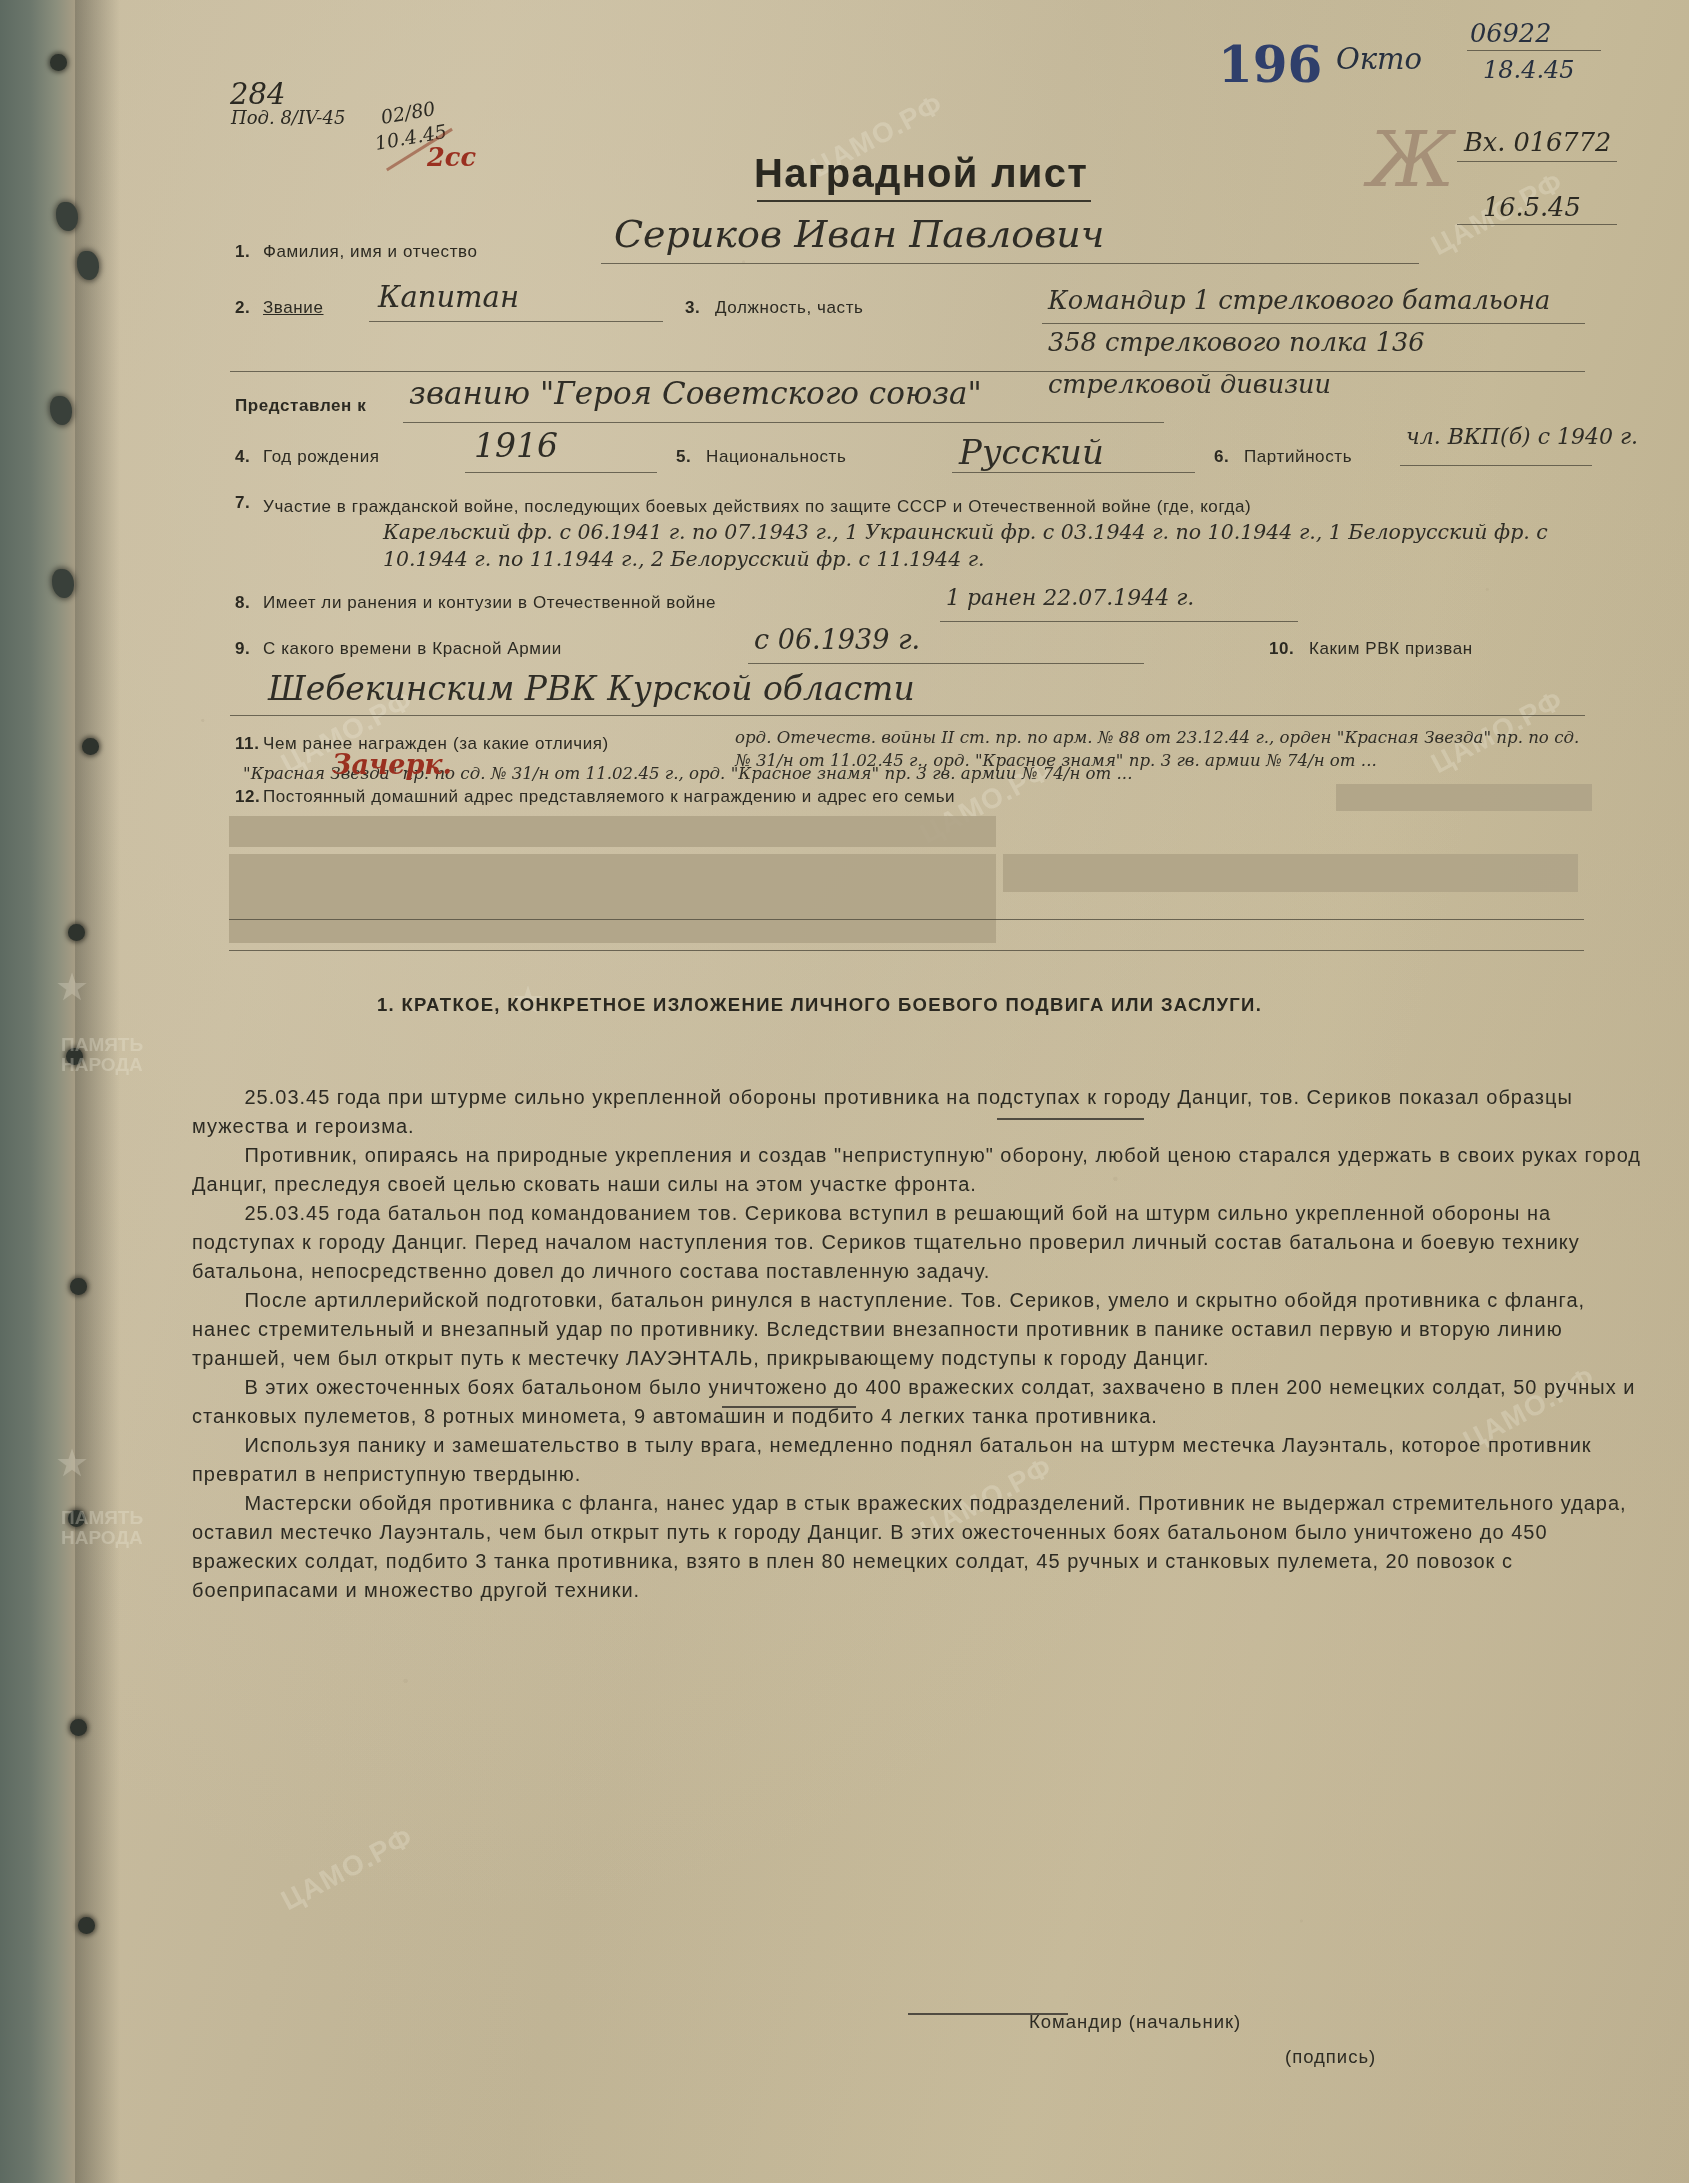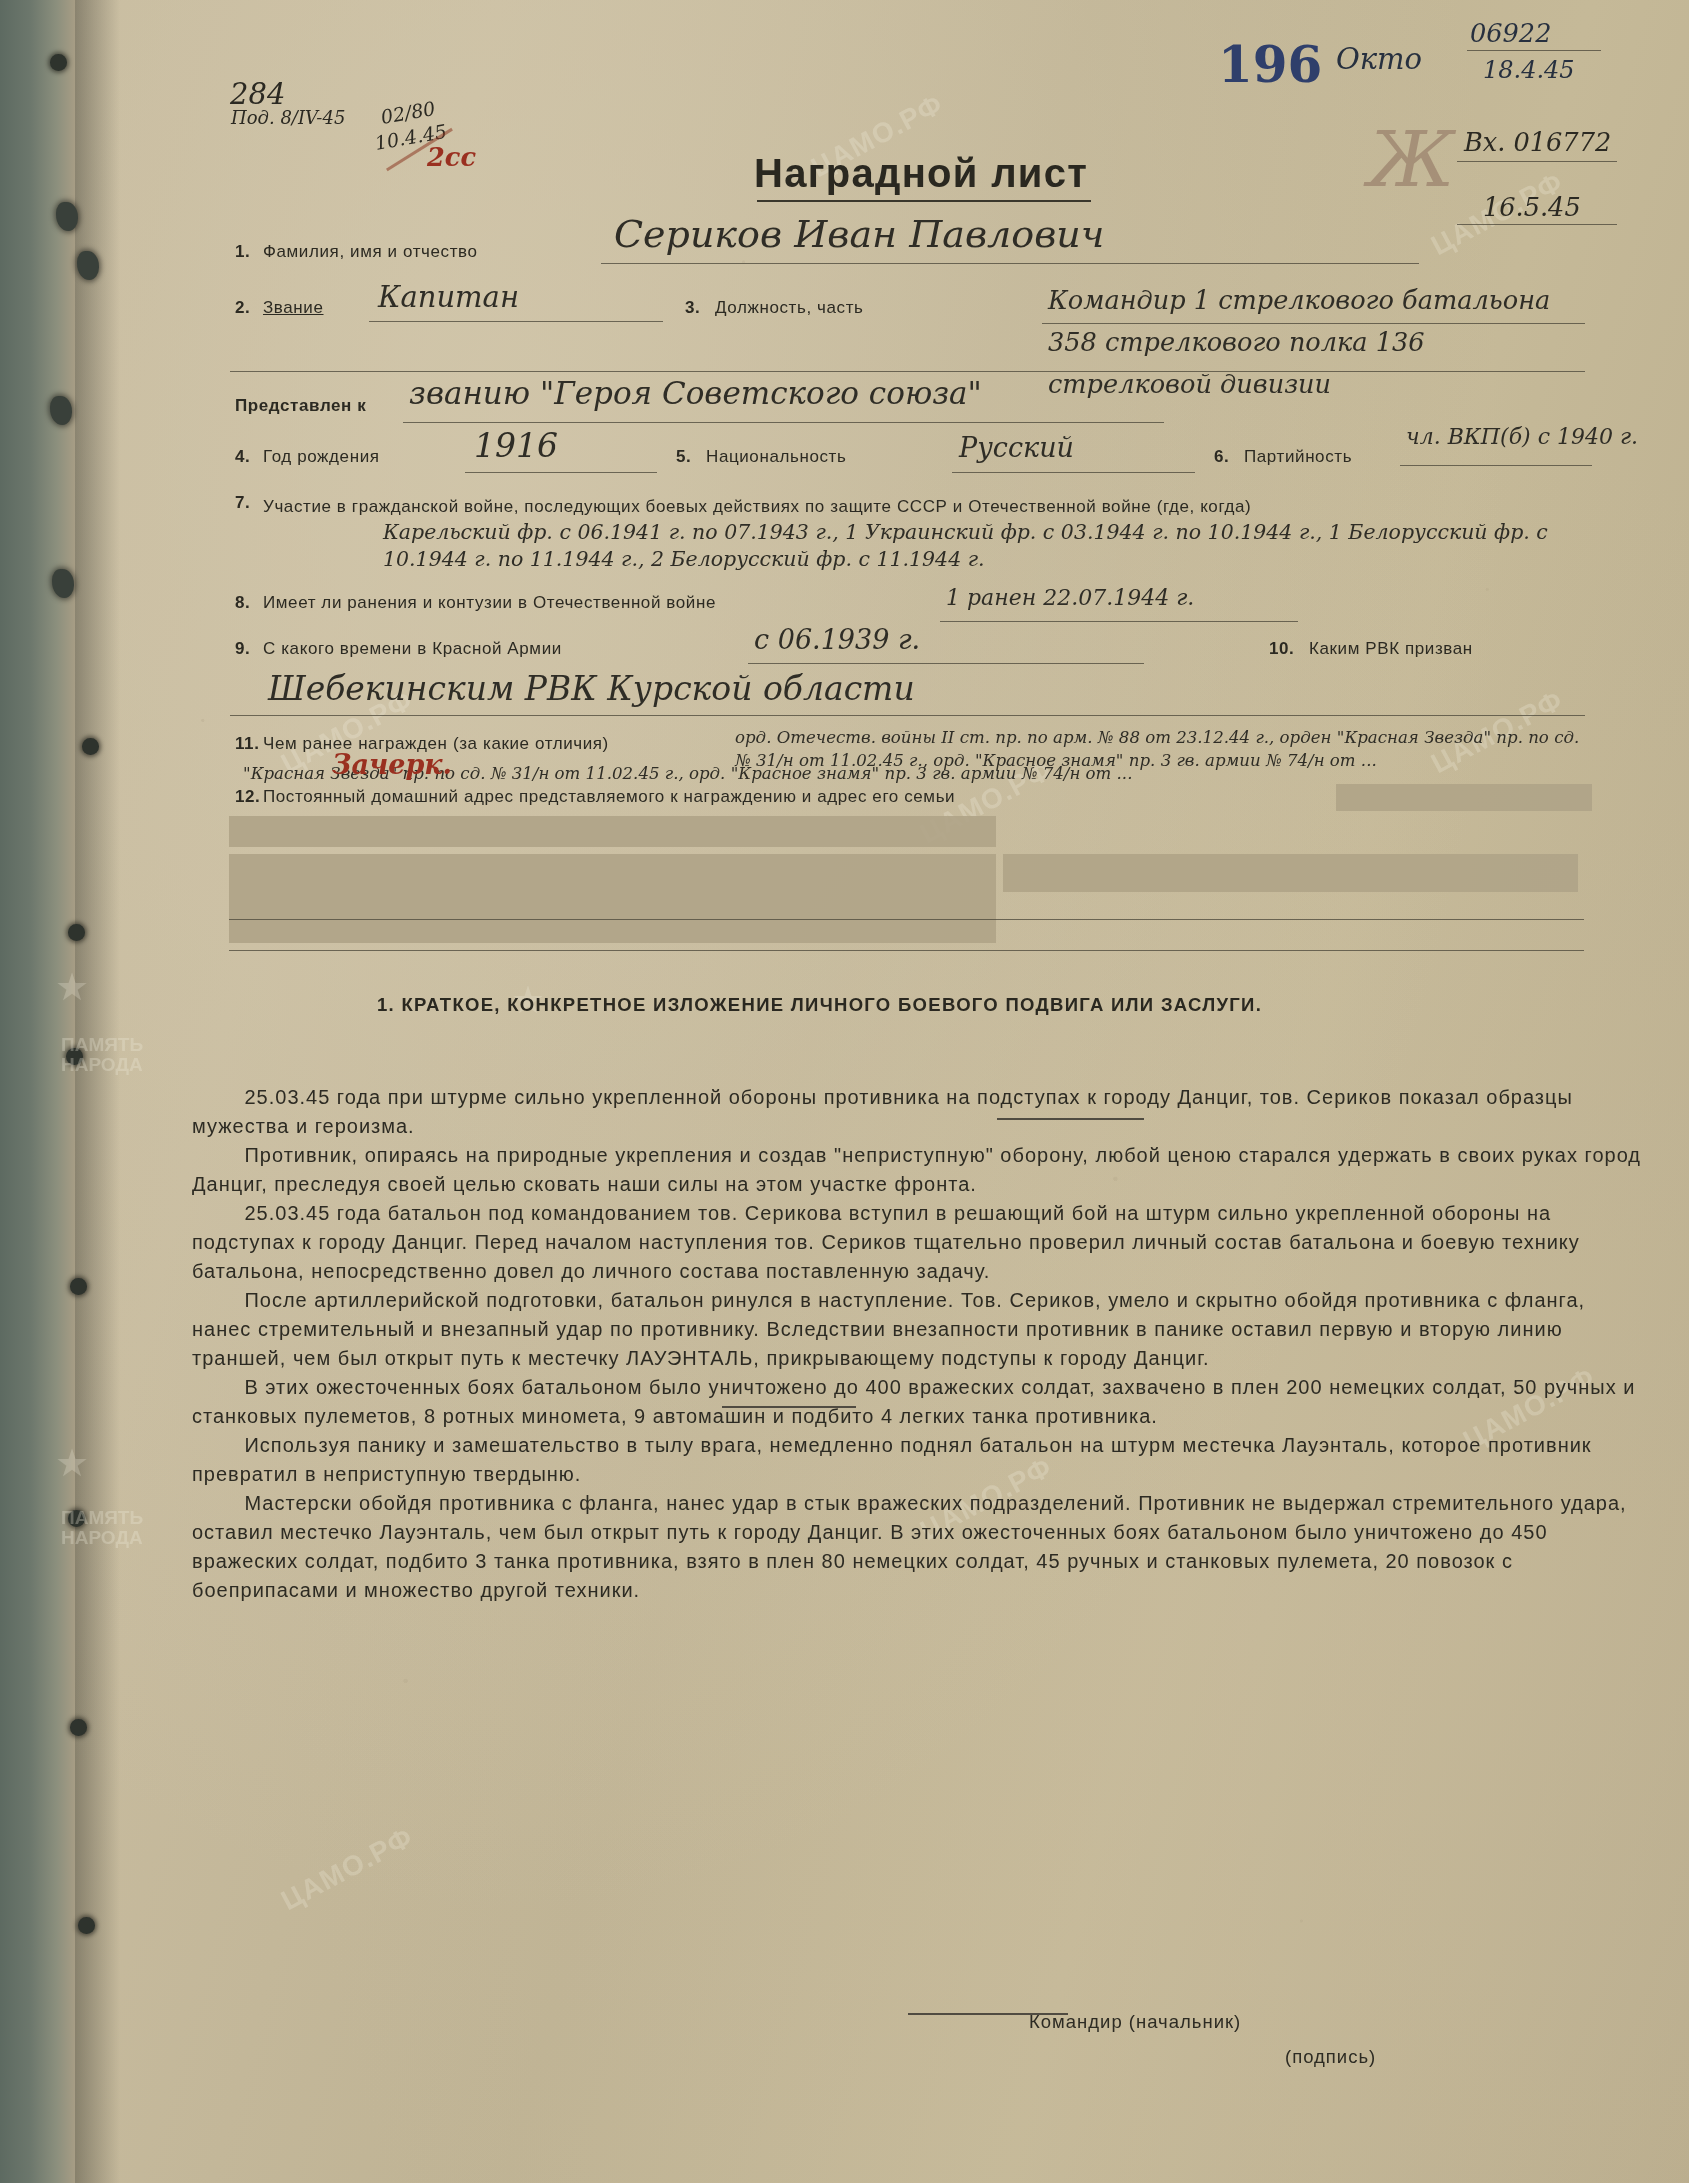--- a/index.html
+++ b/index.html
@@ -283,21 +283,21 @@
   <div class="hand" style="left:409px; top:375px; font-size:31px;">званию "Героя Советского союза"</div>
   <div class="rule" style="left:403px; top:422px; width:761px;"></div>
 
   <div class="typed lbl-b" style="left:235px; top:447px;">4.</div>
   <div class="typed lbl" style="left:263px; top:447px;">Год рождения</div>
   <div class="hand" style="left:474px; top:426px; font-size:33px;">1916</div>
   <div class="rule" style="left:465px; top:472px; width:192px;"></div>
 
   <div class="typed lbl-b" style="left:676px; top:447px;">5.</div>
   <div class="typed lbl" style="left:706px; top:447px;text-align:center;">Национальность</div>
-  <div class="hand" style="left:959px; top:432px; font-size:27px;">Русский</div>
+  <div class="hand" style="left:959px; top:432px; font-size:34px;">Русский</div>
   <div class="rule" style="left:952px; top:472px; width:243px;"></div>
 
   <div class="typed lbl-b" style="left:1214px; top:447px;">6.</div>
   <div class="typed lbl" style="left:1244px; top:447px;">Партийность</div>
   <div class="hand" style="left:1406px; top:424px; font-size:22px;">чл. ВКП(б) с 1940 г.</div>
   <div class="rule" style="left:1400px; top:465px; width:192px;"></div>
 
   <div class="typed lbl-b" style="left:235px; top:493px;">7.</div>
   <div class="typed lbl" style="left:263px; top:493px; width:1310px; white-space:normal; line-height:28px;">Участие в гражданской войне, последующих боевых действиях по защите СССР и Отечественной войне (где, когда)</div>
   <div class="hand" style="left:383px; top:519px; font-size:20.5px; white-space:normal; width:1214px; line-height:27px;">Карельский фр. с 06.1941 г. по 07.1943 г., 1 Украинский фр. с 03.1944 г. по 10.1944 г., 1 Белорусский фр. с 10.1944 г. по 11.1944 г., 2 Белорусский фр. с 11.1944 г.</div>

